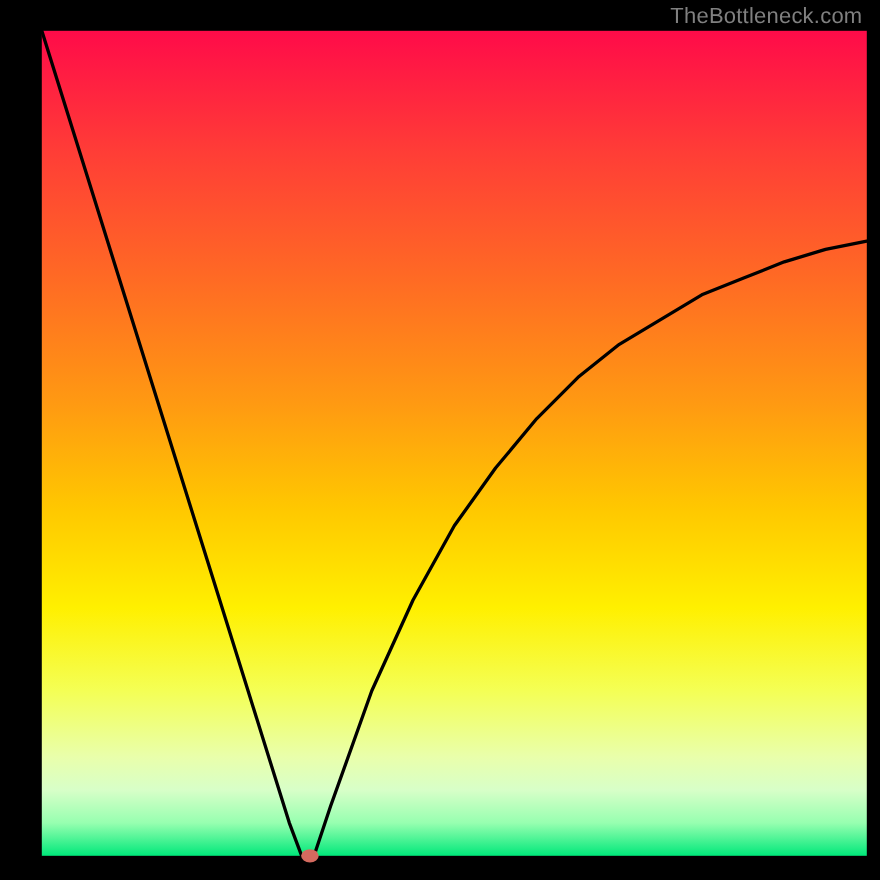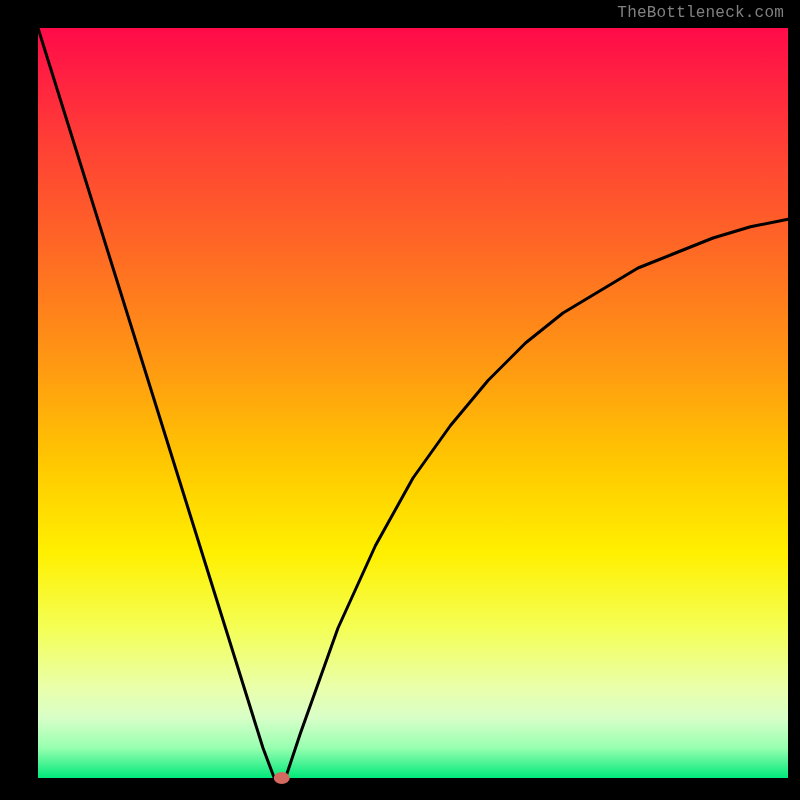--- a/index.html
+++ b/index.html
@@ -13,22 +13,22 @@
   .frame {
     position: relative;
     width: 800px;
     height: 800px;
     background: #000;
   }
   .watermark {
     position: absolute;
     top: 4px;
     right: 16px;
-    font-family: Liberation Mono, monospace;
-    font-size: 16px;
+    font-family: Liberation Sans, sans-serif;
+    font-size: 20px;
     color: #808080;
     font-weight: 400;
     letter-spacing: 0.2px;
   }
   svg {
     display: block;
   }
 </style>
 </head>
 <body>

